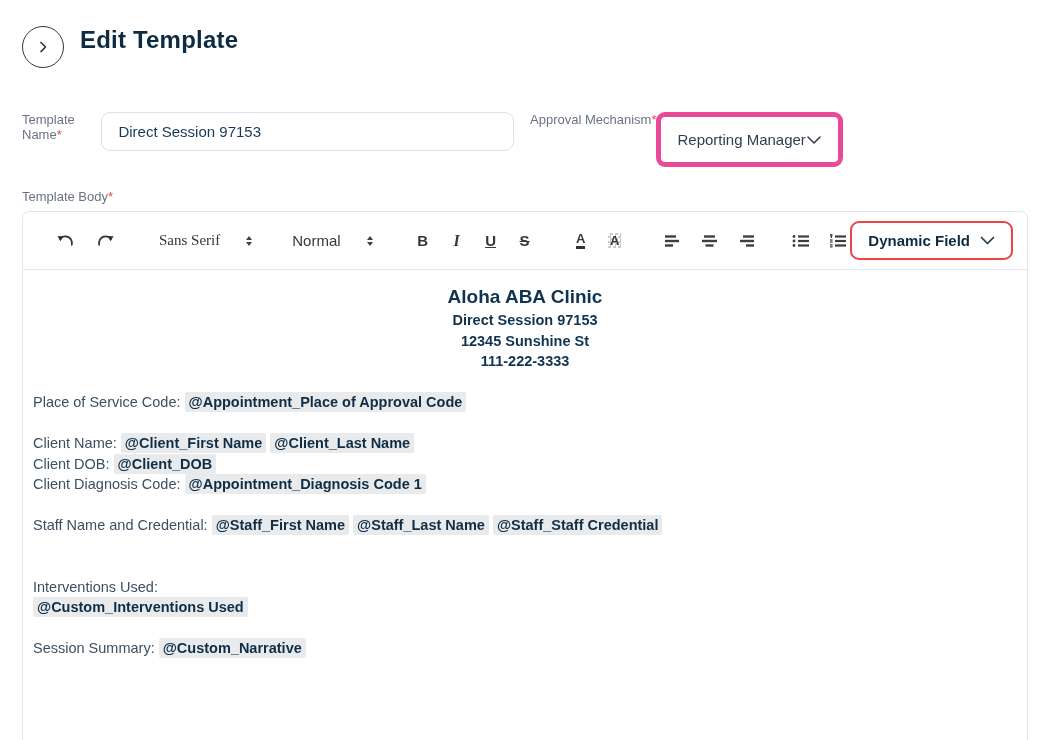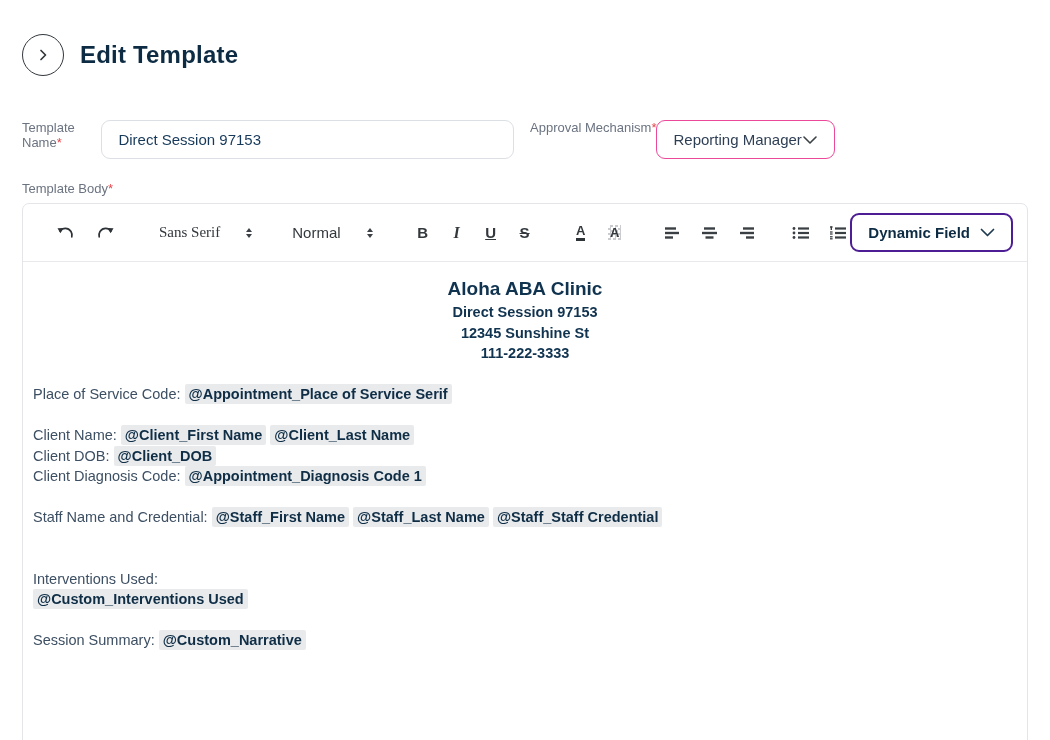--- a/index.html
+++ b/index.html
@@ -1,36 +1,36 @@
 <!DOCTYPE html>
 <html><head>
 <meta charset="utf-8">
 <style>
   * { margin:0; padding:0; box-sizing:border-box; }
   html,body { width:1050px; height:740px; background:#ffffff;
     font-family:"Liberation Sans", sans-serif; color:#0d2c44; overflow:hidden; }
   .page { padding:22px; }
 
   
-  .hdr { display:flex; align-items:center; gap:16px; margin-top:12px; }
+  .hdr { display:flex; gap:16px; margin-top:4px; }
   .back-btn { width:42px; height:42px; border-radius:50%; border:1.6px solid #33383d;
     background:#fff; display:flex; align-items:center; justify-content:center; cursor:pointer; }
   .page-title { font-size:24px; font-weight:700; color:#0d2c44; letter-spacing:.2px; }
 
   
   .form-row { display:flex; gap:16px; margin-top:44px; }
   .fld { display:flex; }
   .fld-left { width:492px; }
   .fld-right { flex:1; }
   .lbl { font-size:13px; color:#6b7380; margin-bottom:7px; }
   .req { color:#e5484d; }
   .tin { height:39px; border:1px solid #dcdfe4; border-radius:9px; padding:0 16px;
     font-family:"Liberation Sans",sans-serif; font-size:15px; color:#16395a; width:100%;
     outline:none; background:#fff; }
-  .sel { height:39px; border:1px solid #ec4899; border-radius:9px; padding:0 16px;
+  .sel { height:55px; border:5px solid #ec4899; border-radius:9px; padding:0 16px;
     font-size:15px; color:#2e3f55; display:flex; align-items:center; justify-content:space-between;
     cursor:pointer; background:#fff; }
 
   
   .body-lbl { margin-top:22px; }
   .editor { margin-top:0; border:1px solid #e3e5e9; border-radius:7px; height:554px;
     display:flex; flex-direction:column; background:#fff; }
   .toolbar { height:58px; border-bottom:1px solid #e8e9ec; display:flex; align-items:center;
     padding:0 14px 0 30px; flex-shrink:0; }
   .tb-btn { border:none; background:none; cursor:pointer; display:flex; align-items:center;
@@ -44,21 +44,21 @@
   .g-bg { font-size:13px; font-weight:700; padding:1px 2px; line-height:13px;
     background:repeating-conic-gradient(#c9cbce 0% 25%, #fff 0% 50%) 0 0/5px 5px; }
   .picker { display:flex; align-items:center; gap:26px; cursor:pointer; }
   .picker-label { font-size:15px; color:#33383d; }
   .serif-label { font-family:"Liberation Serif", serif; }
   .updown { display:flex; flex-direction:column; gap:2px; }
   .updown i { display:block; width:0; height:0; border-left:3.5px solid transparent;
     border-right:3.5px solid transparent; }
   .updown .up { border-bottom:4.5px solid #3c4146; }
   .updown .dn { border-top:4.5px solid #3c4146; }
-  .dyn-btn { margin-left:auto; border:2px solid #4c1d95; border-radius:9px; background:#fff;
+  .dyn-btn { margin-left:auto; border:2px solid #ef4444; border-radius:9px; background:#fff;
     color:#0d2c44; font-size:15px; font-weight:600; font-family:"Liberation Sans",sans-serif;
     padding:9px 16px; display:flex; align-items:center; gap:10px; cursor:pointer; }
 
   
   .content { flex:1; padding:14px 10px 16px 10px; font-size:14.5px; line-height:20.5px;
     color:#3d4f63; overflow:hidden; cursor:text; }
   .doc-line { min-height:20.5px; }
   .doc-center { text-align:center; font-weight:700; color:#103350; }
   .doc-title { font-size:19px; line-height:26px; }
   .tok { background:#e8eaec; color:#0f2e46; font-weight:700; padding:2px 4px;
@@ -205,21 +205,21 @@
         </svg>
       </button>
     </div>
 
     <div class="content">
         <div class="doc-line doc-center doc-title">Aloha ABA Clinic</div>
         <div class="doc-line doc-center">Direct Session 97153</div>
         <div class="doc-line doc-center">12345 Sunshine St</div>
         <div class="doc-line doc-center">111-222-3333</div>
         <div class="doc-line">&nbsp;</div>
-        <div class="doc-line">Place of Service Code: <span class="tok">@Appointment_Place of Service Serif</span></div>
+        <div class="doc-line">Place of Service Code: <span class="tok">@Appointment_Place of Approval Code</span></div>
         <div class="doc-line">&nbsp;</div>
         <div class="doc-line">Client Name: <span class="tok">@Client_First Name</span> <span class="tok">@Client_Last Name</span></div>
         <div class="doc-line">Client DOB: <span class="tok">@Client_DOB</span></div>
         <div class="doc-line">Client Diagnosis Code: <span class="tok">@Appointment_Diagnosis Code 1</span></div>
         <div class="doc-line">&nbsp;</div>
         <div class="doc-line">Staff Name and Credential: <span class="tok">@Staff_First Name</span> <span class="tok">@Staff_Last Name</span> <span class="tok">@Staff_Staff Credential</span></div>
         <div class="doc-line">&nbsp;</div>
         <div class="doc-line">&nbsp;</div>
         <div class="doc-line">Interventions Used:</div>
         <div class="doc-line"><span class="tok">@Custom_Interventions Used</span></div>

